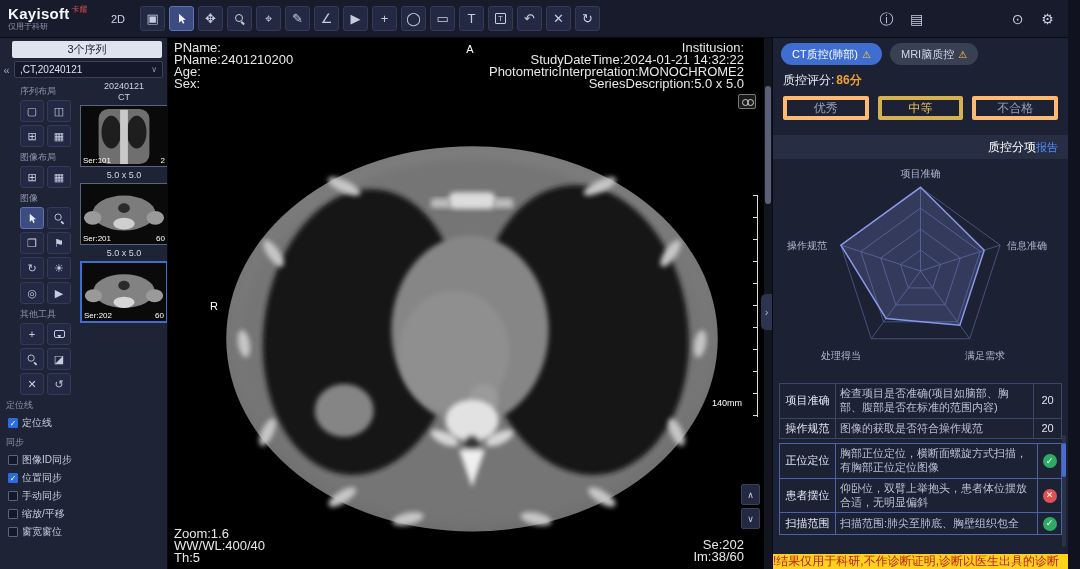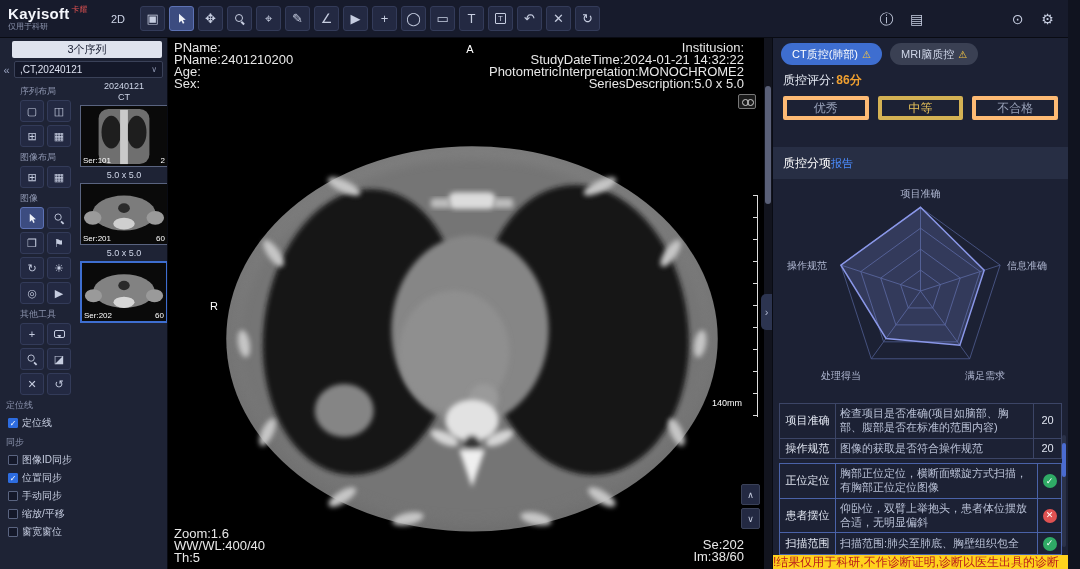--- a/index.html
+++ b/index.html
@@ -91,21 +91,21 @@
   .qc{width:296px;background:#1c2134;border-left:1px solid #090b13;display:flex;flex-direction:column;position:relative;flex:none;overflow:hidden}
   .qc-tabs{display:flex;gap:8px;padding:5px 8px 3px}
   .qtab{height:22px;border:none;border-radius:11px;padding:0 11px;display:flex;align-items:center;gap:4px;font-size:11px;background:#3a4053;color:#cfd6e8;cursor:pointer;font-family:inherit}
   .qtab.active{background:#3e6ed0;color:#fff}
   .warn{color:#f5c542;font-size:10px}
   .score-row{padding:4px 10px 2px;font-size:12px;color:#e8ecf5}
   .score-val{color:#f0a030;font-weight:bold;margin-left:2px}
   .grades{display:flex;gap:9px;padding:5px 10px 7px}
   .grade{flex:1;height:24px;border:4px solid #fdba74;border-radius:2px;background:transparent;color:#98a1b8;font-size:12px;cursor:pointer;font-family:inherit}
   .grade.active{border-color:#d4b254;color:#e8c25a}
-  .subhead{height:24px;margin-top:20px;background:#272e44;display:flex;align-items:center;justify-content:flex-start;padding:16px 10px;font-size:12px;color:#fff;flex:none}
+  .subhead{height:24px;margin-top:8px;background:#272e44;display:flex;align-items:center;justify-content:flex-end;padding:8px 10px;font-size:12px;color:#fff;flex:none}
   .report{color:#4c8dff;font-size:11px;cursor:pointer;text-decoration:none}
   .radar-wrap{position:relative;height:224px;flex:none}
   #radar-svg{position:absolute;inset:0;width:100%;height:100%}
   .rlabel{position:absolute;font-size:10px;color:#aeb6d0;white-space:nowrap}
   .rl0{top:8px;left:50%;transform:translateX(-50%)}
   .rl1{top:80px;left:234px}
   .rl2{top:190px;left:192px}
   .rl3{top:190px;left:48px}
   .rl4{top:80px;left:14px}
   table{border-collapse:collapse;font-size:11px;width:calc(100% - 12px);margin:0 6px}

